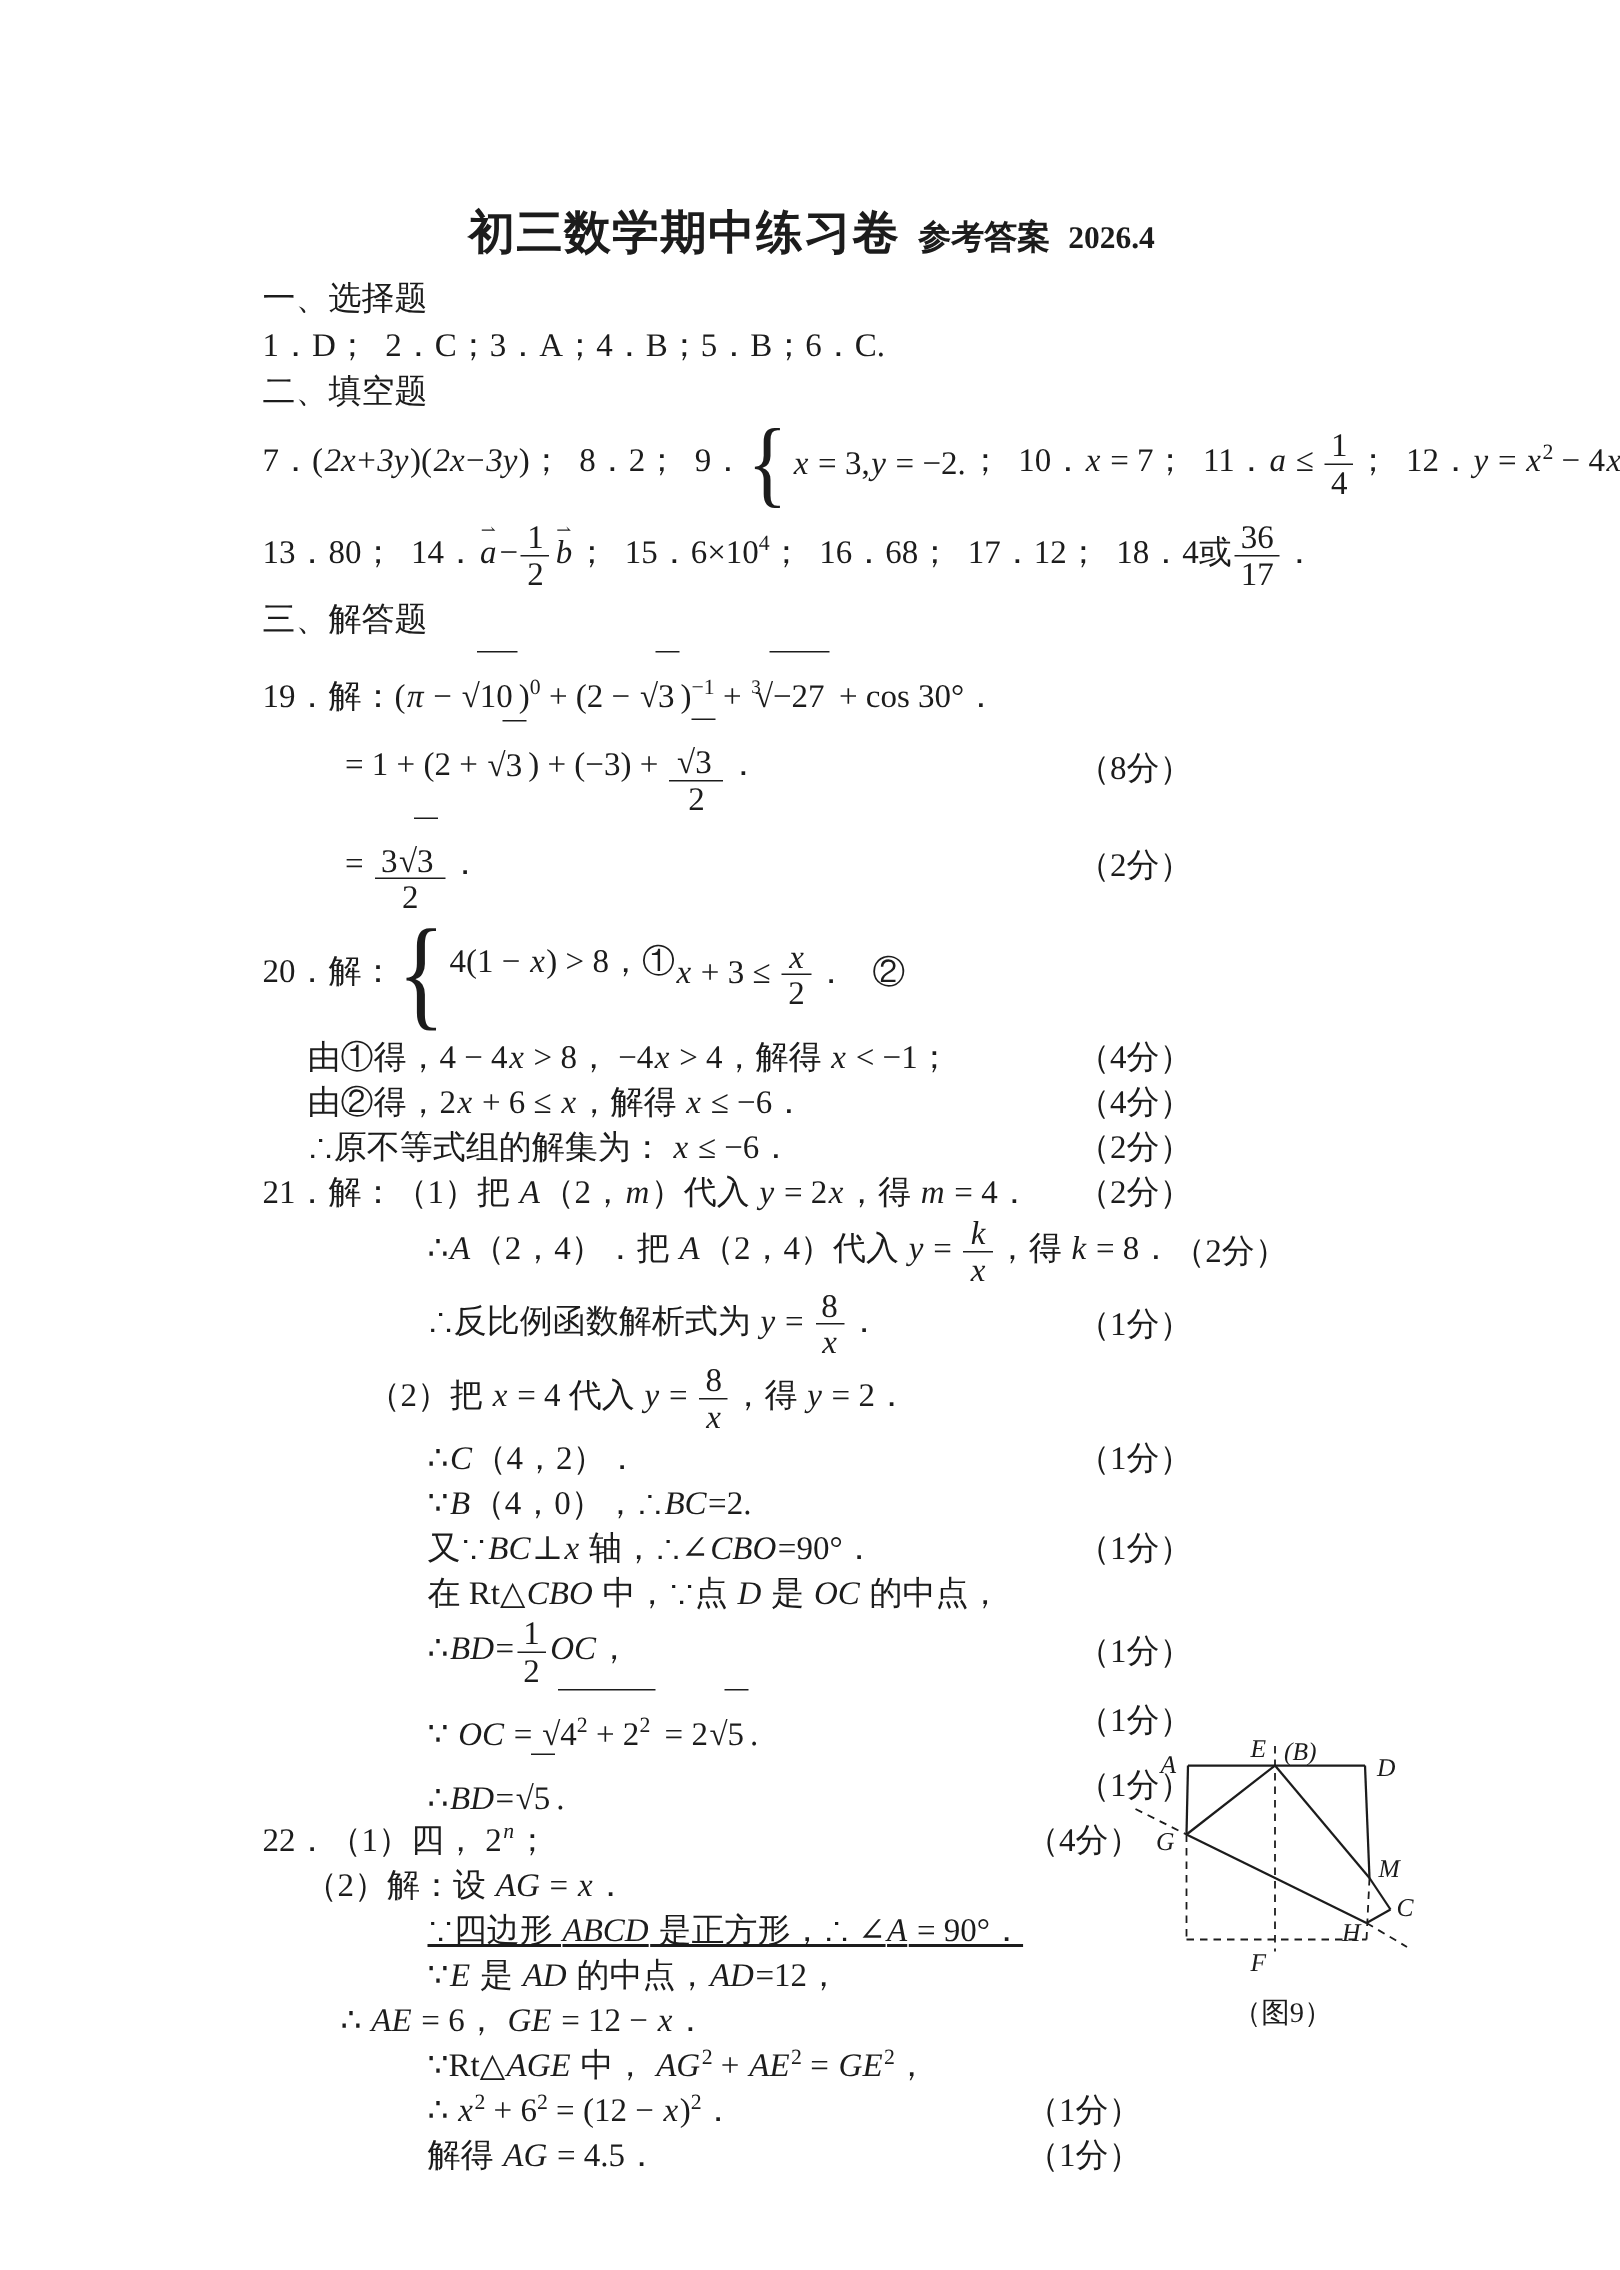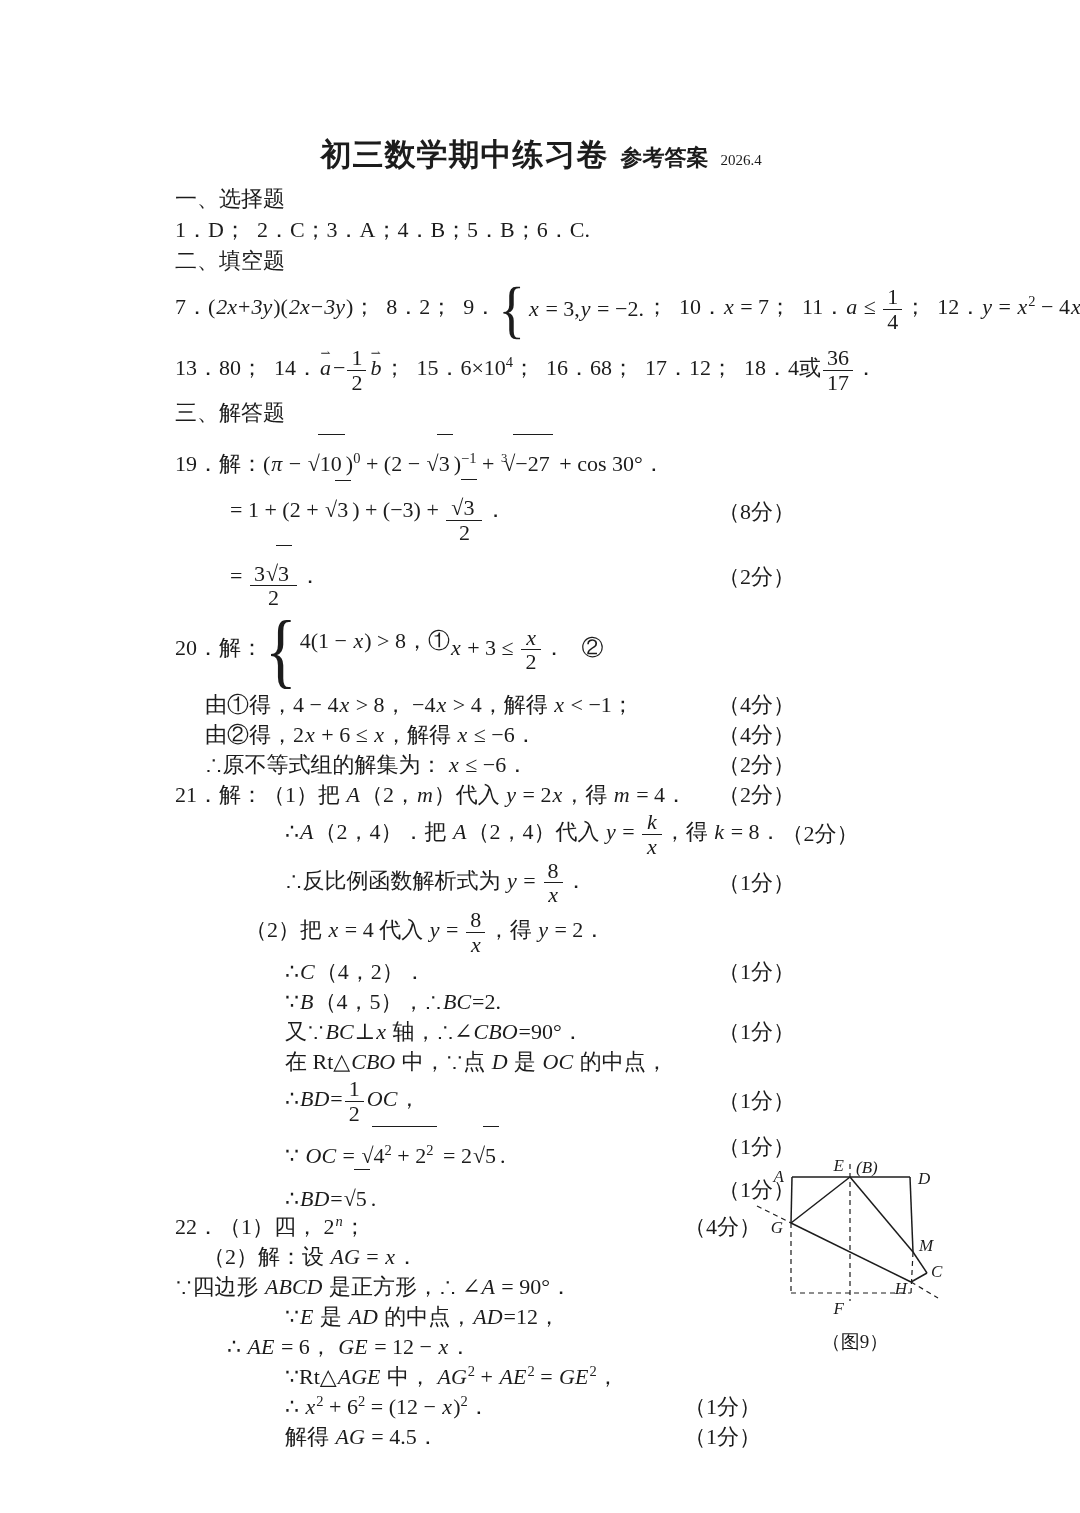--- a/index.html
+++ b/index.html
@@ -12,21 +12,21 @@
     overflow:hidden;
   }
   .content{position:absolute;left:175px;top:134px;width:620px;}
   .title-row{
     width:732px;text-align:center;height:46px;
     display:flex;justify-content:center;align-items:baseline;gap:12px;
     white-space:nowrap;
   }
   .title-main{font-size:31px;font-weight:bold;letter-spacing:1px;}
   .title-sub{font-size:22px;font-weight:bold;}
-  .title-date{font-size:15px;font-weight:normal;}
+  .title-date{font-size:21px;font-weight:bold;}
   .sec-head{font-size:22px;min-height:30px;display:flex;align-items:center;}
   .ln{display:flex;align-items:center;font-size:22px;width:620px;}
   .mrow{white-space:pre;display:inline-block;}
   .score{margin-left:auto;white-space:pre;}
   .s2off{margin-right:34px;}
   
   .mi{font-style:italic;padding:0 1px;}
   .msup{font-size:.66em;vertical-align:super;line-height:1;}
   .frac{display:inline-flex;flex-direction:column;align-items:center;
         vertical-align:middle;line-height:1.08;margin:0 2px;text-align:center;}
@@ -118,21 +118,21 @@
       <span class="score">（1分）</span>
     </div>
     <div class="ln" style="min-height:50px;">
       <span class="mrow" style="margin-left:70px;"><span class="mt">（2）把 </span><span class="mi">x</span><span class="mt"> = 4 代入 </span><span class="mi">y</span><span class="mt"> = </span><span class="frac"><span class="num"><span class="mt">8</span></span><span class="den"><span class="mi">x</span></span></span><span class="mt">，得 </span><span class="mi">y</span><span class="mt"> = 2．</span></span>
     </div>
     <div class="ln" style="min-height:28px;">
       <span class="mrow" style="margin-left:110px;"><span class="mt">∴</span><span class="mi">C</span><span class="mt">（4，2）．</span></span>
       <span class="score">（1分）</span>
     </div>
     <div class="ln" style="min-height:27px;">
-      <span class="mrow" style="margin-left:110px;"><span class="mt">∵</span><span class="mi">B</span><span class="mt">（4，5），∴</span><span class="mi">BC</span><span class="mt">=2.</span></span>
+      <span class="mrow" style="margin-left:110px;"><span class="mt">∵</span><span class="mi">B</span><span class="mt">（4，0），∴</span><span class="mi">BC</span><span class="mt">=2.</span></span>
     </div>
     <div class="ln" style="min-height:27px;">
       <span class="mrow" style="margin-left:110px;"><span class="mt">又∵</span><span class="mi">BC</span><span class="mt">⊥</span><span class="mi">x</span><span class="mt"> 轴，∴∠</span><span class="mi">CBO</span><span class="mt">=90°．</span></span>
       <span class="score">（1分）</span>
     </div>
     <div class="ln" style="min-height:28px;font-family:Liberation Serif, serif;">
       <span class="mrow" style="margin-left:110px;"><span class="mt">在 Rt△</span><span class="mi">CBO</span><span class="mt"> 中，∵点 </span><span class="mi">D</span><span class="mt"> 是 </span><span class="mi">OC</span><span class="mt"> 的中点，</span></span>
     </div>
     <div class="ln" style="min-height:46px;">
       <span class="mrow" style="margin-left:110px;"><span class="mt">∴</span><span class="mi">BD</span><span class="mt">=</span><span class="frac"><span class="num"><span class="mt">1</span></span><span class="den"><span class="mt">2</span></span></span><span class="mi">OC</span><span class="mt">，</span></span>
@@ -148,21 +148,21 @@
     </div>
 
     <div class="ln" style="min-height:27px;">
       <span class="mrow"><span class="mt">22．（1）四， 2</span><span class="msup"><span class="mi">n</span></span><span class="mt">；</span></span>
       <span class="score s2off">（4分）</span>
     </div>
     <div class="ln" style="min-height:27px;">
       <span class="mrow" style="margin-left:28px;"><span class="mt">（2）解：设 </span><span class="mi">AG</span><span class="mt"> = </span><span class="mi">x</span><span class="mt">．</span></span>
     </div>
     <div class="ln" style="min-height:27px;">
-      <span class="mrow" style=""><span class="mt">∵四边形 </span><span class="mi">ABCD</span><span class="mt"> 是正方形，∴ ∠</span><span class="mi">A</span><span class="mt"> = 90°．</span></span>
+      <span class="mrow" style="margin-left:110px;text-decoration:underline;"><span class="mt">∵四边形 </span><span class="mi">ABCD</span><span class="mt"> 是正方形，∴ ∠</span><span class="mi">A</span><span class="mt"> = 90°．</span></span>
     </div>
     <div class="ln" style="min-height:27px;">
       <span class="mrow" style="margin-left:110px;"><span class="mt">∵</span><span class="mi">E</span><span class="mt"> 是 </span><span class="mi">AD</span><span class="mt"> 的中点，</span><span class="mi">AD</span><span class="mt">=12，</span></span>
     </div>
     <div class="ln" style="min-height:27px;">
       <span class="mrow" style="margin-left:52px;"><span class="mt">∴ </span><span class="mi">AE</span><span class="mt"> = 6， </span><span class="mi">GE</span><span class="mt"> = 12 − </span><span class="mi">x</span><span class="mt">．</span></span>
     </div>
     <div class="ln" style="min-height:27px;">
       <span class="mrow" style="margin-left:110px;"><span class="mt">∵Rt△</span><span class="mi">AGE</span><span class="mt"> 中， </span><span class="mi">AG</span><span class="msup"><span class="mt">2</span></span><span class="mt"> + </span><span class="mi">AE</span><span class="msup"><span class="mt">2</span></span><span class="mt"> = </span><span class="mi">GE</span><span class="msup"><span class="mt">2</span></span><span class="mt">，</span></span>
     </div>

